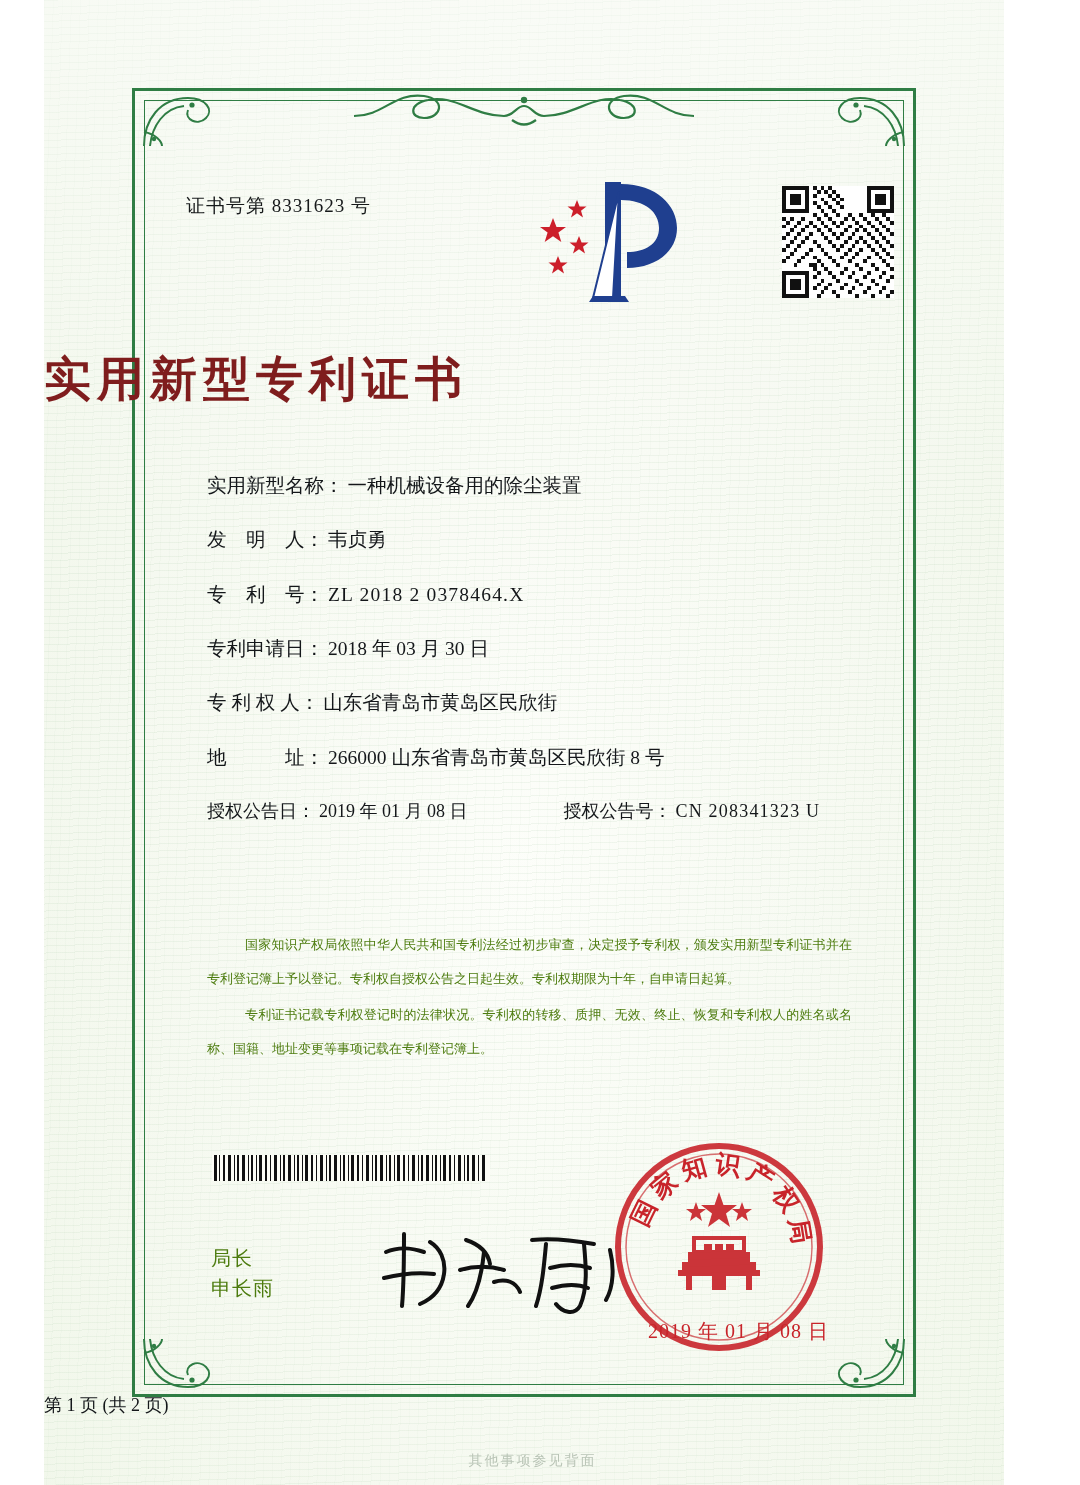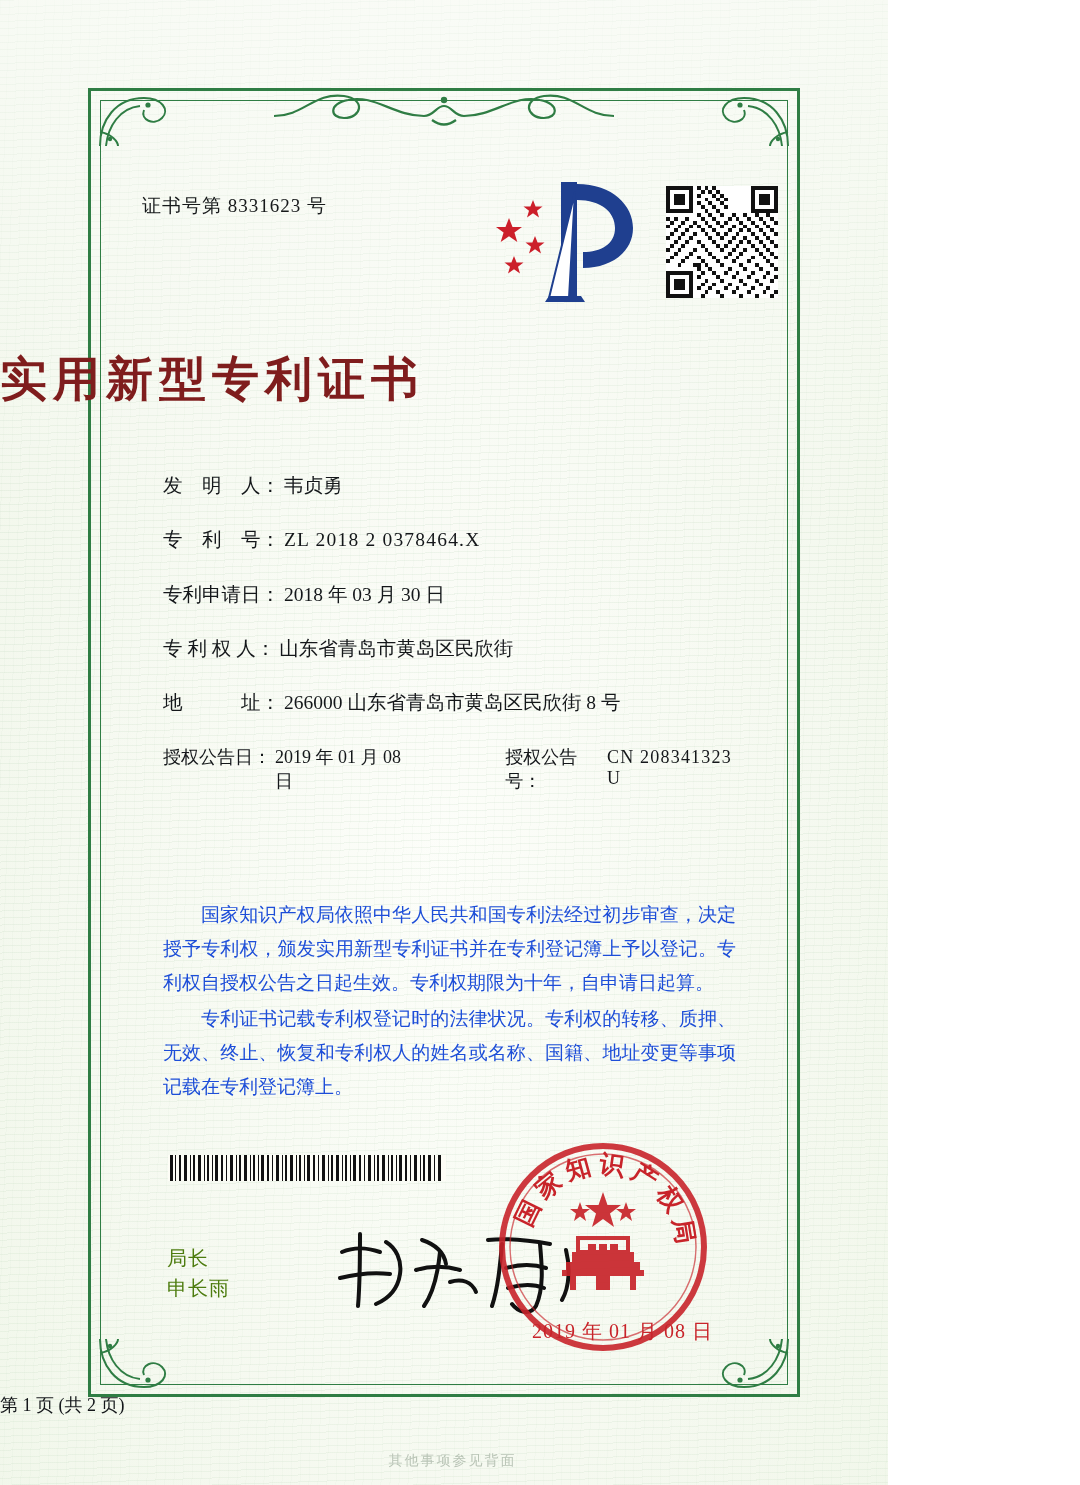--- a/index.html
+++ b/index.html
@@ -5,24 +5,25 @@
   html, body {
     margin: 0;
     padding: 0;
     background: #ffffff;
   }
   body {
     font-family: "Liberation Serif", "DejaVu Serif", serif;
   }
   .page {
     position: relative;
-    width: 888px;
+    width: 960px;
     height: 1485px;
     background: #fdfdf6;
     overflow: hidden;
+    margin-left: 44px;
   }
   
   .guilloche {
     position: absolute;
     inset: 0;
     background:
       repeating-linear-gradient(178deg, rgba(120,170,120,0.11) 0px, rgba(120,170,120,0.11) 1px, rgba(255,255,255,0) 1px, rgba(255,255,255,0) 7px),
       repeating-linear-gradient(92deg, rgba(150,190,150,0.06) 0px, rgba(150,190,150,0.06) 1px, rgba(255,255,255,0) 1px, rgba(255,255,255,0) 9px),
       radial-gradient(ellipse at 50% 60%, #fdfefa 0%, #f4f8ee 60%, #eef5e6 100%);
   }
@@ -143,24 +144,24 @@
     margin-bottom: 24px;
   }
   .row-split .right-part {
     margin-left: 96px;
   }
 
   .paragraphs {
     position: absolute;
     left: 163px;
     right: 152px;
-    top: 898px;
-    font-size: 19px;
+    top: 928px;
+    font-size: 13px;
     line-height: 34px;
-    color: #1d4ed8;
+    color: #4d7c0f;
     text-align: justify;
   }
   .paragraphs p {
     margin: 0 0 2px 0;
     text-indent: 38px;
   }
 
   .barcode {
     position: absolute;
     left: 168px;
@@ -511,20 +512,24 @@
           <rect x="27" y="28" width="1" height="1"></rect>
         <rect x="8" y="20" width="1" height="1"></rect>
       </g>
     </svg>
   </div>
 
   <div class="title">实用新型专利证书</div>
 
   <div class="fields">
     <div class="field-row">
+      <span class="f-label">实用新型名称：</span>
+      <span class="f-value">一种机械设备用的除尘装置</span>
+    </div>
+    <div class="field-row">
       <span class="f-label">发　明　人：</span>
       <span class="f-value">韦贞勇</span>
     </div>
     <div class="field-row">
       <span class="f-label">专　利　号：</span>
       <span class="f-value mono">ZL 2018 2 0378464.X</span>
     </div>
     <div class="field-row">
       <span class="f-label">专利申请日：</span>
       <span class="f-value">2018 年 03 月 30 日</span>

